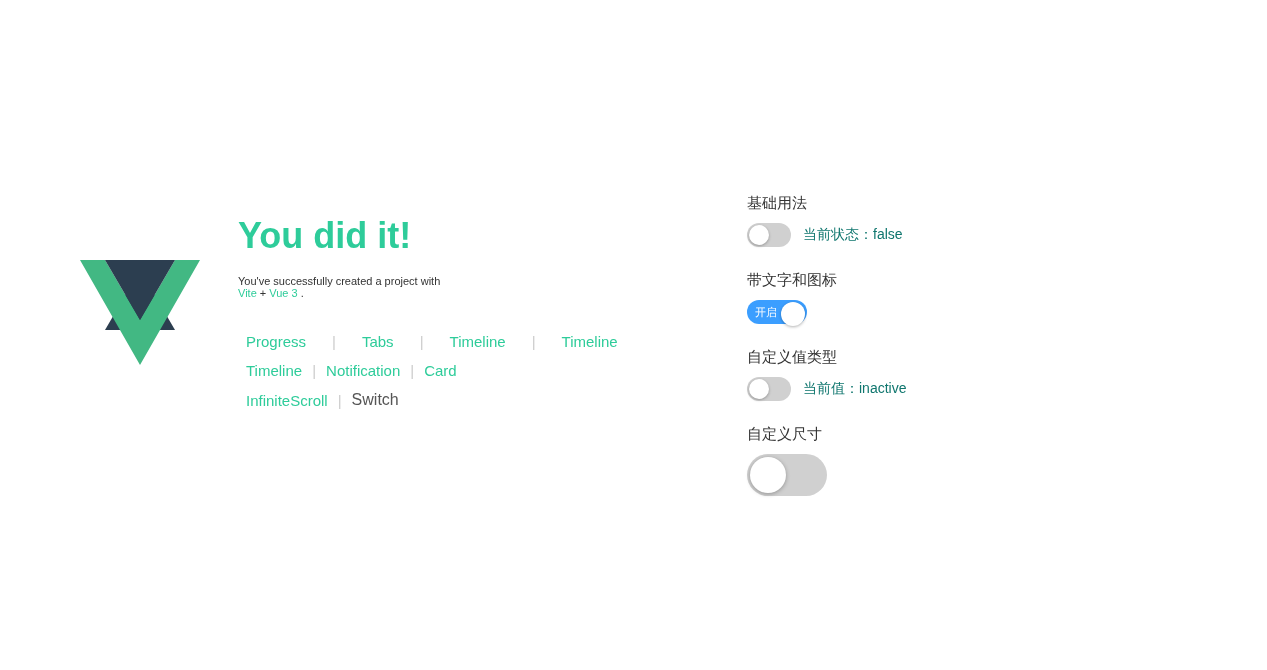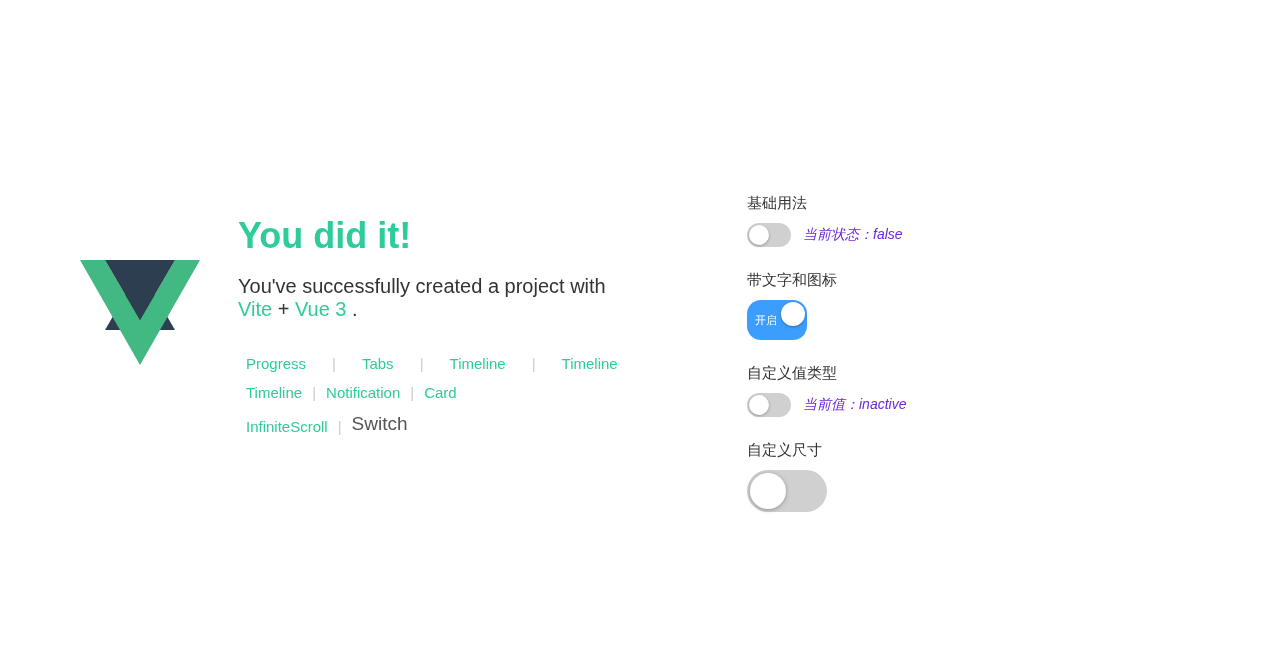--- a/index.html
+++ b/index.html
@@ -27,21 +27,21 @@
     }
 
     .headline {
       font-size: 36px;
       font-weight: 700;
       color: #2ecc9a;
       margin-bottom: 18px;
     }
 
     .subtitle {
-      font-size: 20px;
+      font-size: 11px;
       color: #333;
       margin-bottom: 30px;
     }
 
     .subtitle a {
       color: #2ecc9a;
       text-decoration: none;
     }
 
     .links-row {
@@ -59,21 +59,21 @@
     }
 
     .link-separator {
       color: #ccc;
       font-size: 15px;
       padding: 4px 2px;
     }
 
     .link-item-plain {
       color: #555;
-      font-size: 19px;
+      font-size: 16px;
       padding: 4px 8px;
     }
 
     
     .right-panel {
       position: absolute;
       right: 280px;
       top: 170px;
       width: 240px;
     }
@@ -87,22 +87,21 @@
 
     .toggle-row {
       display: flex;
       align-items: center;
       margin-bottom: 18px;
       gap: 12px;
     }
 
     .status-text {
       font-size: 14px;
-      color: #6d28d9;
-      font-style: italic;
+      color: #0f766e;
     }
 
     
     .toggle-basic {
       width: 44px;
       height: 24px;
       background: #d0d0d0;
       border-radius: 12px;
       position: relative;
     }
@@ -114,21 +113,21 @@
       background: #fff;
       border-radius: 50%;
       top: 2px;
       left: 2px;
       box-shadow: 0 1px 3px rgba(0,0,0,0.3);
     }
 
     
     .toggle-text-icon {
       width: 60px;
-      height: 40px;
+      height: 24px;
       background: #3b9eff;
       border-radius: 14px;
       position: relative;
       display: flex;
       align-items: center;
     }
     .toggle-text-icon .toggle-label {
       position: absolute;
       left: 8px;
       font-size: 11px;

